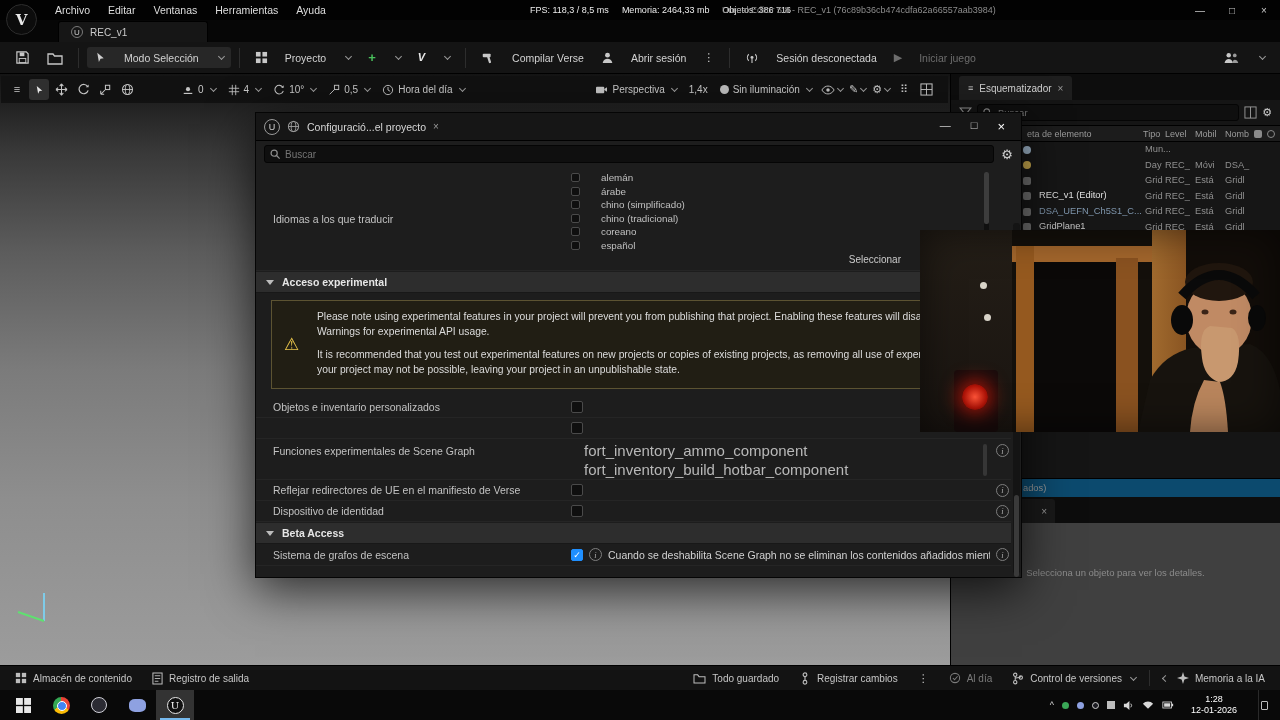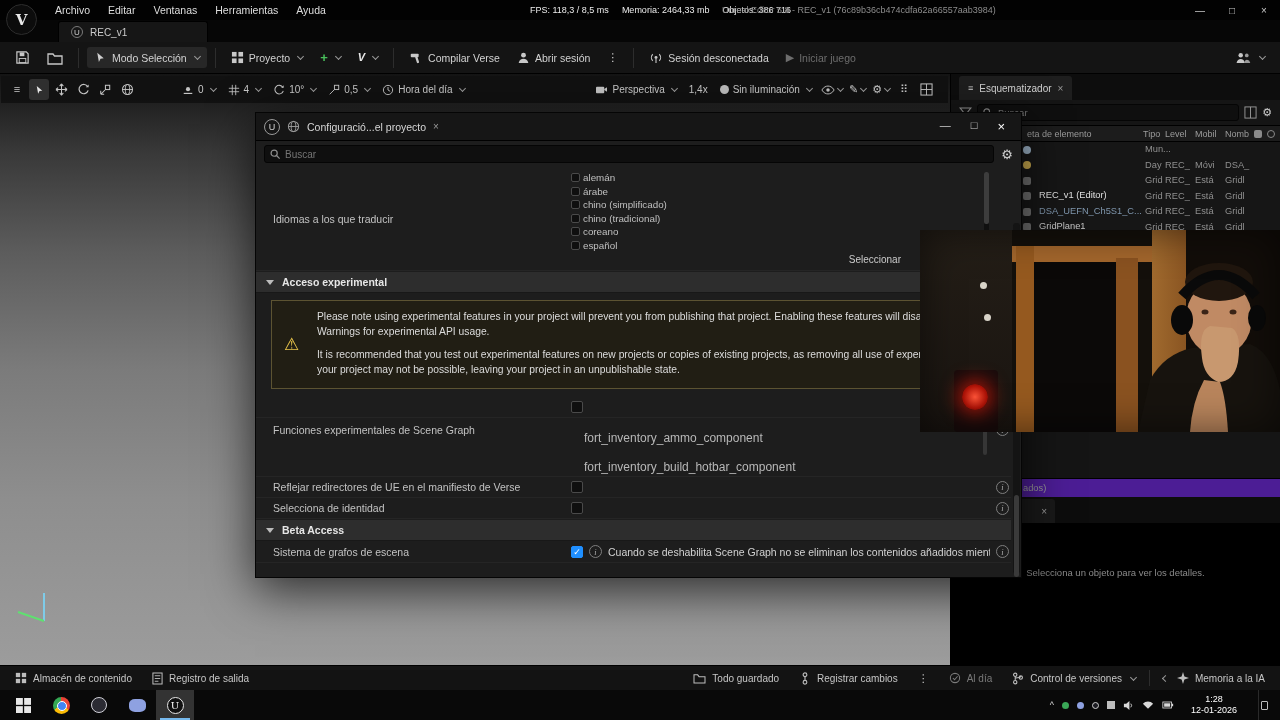--- a/index.html
+++ b/index.html
@@ -19,21 +19,21 @@
   .ue-logo span{color:#e8e8e8;font-size:15px;font-weight:bold;font-family:"DejaVu Serif",serif;}
 
   
   .tabbar{position:relative;height:22px;background:#060606;display:flex;align-items:flex-end;padding-left:58px;z-index:40;}
   .doc-tab{height:21px;min-width:150px;background:#161616;border:1px solid #000;border-bottom:none;border-radius:3px 3px 0 0;display:flex;align-items:center;gap:7px;padding:0 12px;font-size:10px;color:#cccccc;}
   .mini-ue{width:12px;height:12px;border-radius:50%;border:1px solid #7a7a7a;display:flex;align-items:center;justify-content:center;font-size:8px;color:#cfcfcf;}
 
   
   .toolbar{position:relative;height:32px;background:#141414;border-bottom:1px solid #000;display:flex;align-items:center;padding:0 8px;gap:3px;z-index:40;font-size:10.5px;}
   .tb-sep{width:1px;height:20px;background:#2d2d2d;margin:0 5px;flex:none;}
-  .tb-btn{display:flex;align-items:center;gap:5px;padding:4px 7px;border-radius:3px;color:#d2d2d2;white-space:nowrap;}
+  .tb-btn{display:flex;align-items:center;gap:17px;padding:4px 7px;border-radius:3px;color:#d2d2d2;white-space:nowrap;}
   .tb-btn.pill{background:#272727;}
   .tb-btn.dim{color:#6d6d6d;}
   .chev{width:5px;height:5px;border-right:1.4px solid #9a9a9a;border-bottom:1.4px solid #9a9a9a;transform:rotate(45deg);display:inline-block;margin:-2px 0 0 3px;flex:none;}
   .chev.left{transform:rotate(135deg);margin:0 3px 0 0;}
   .glyph{font-size:11px;line-height:1;display:inline-block;}
   .glyph.dim{color:#6d6d6d;}
   svg.i{flex:none;display:block;}
 
   
   .vp{position:absolute;top:74px;left:0;width:950px;bottom:55px;z-index:1;overflow:hidden;
@@ -62,24 +62,24 @@
   .ol-rows{background:#161616;}
   .ol-row{height:15.5px;position:relative;font-size:9.3px;color:#c4c4c4;}
   .ol-row .ric{position:absolute;left:72px;top:3.5px;width:8px;height:8px;background:#707070;border-radius:2px;}
   .ol-row .caret{position:absolute;left:58px;top:5px;width:0;height:0;border-left:4px solid transparent;border-right:4px solid transparent;border-top:5px solid #b0b0b0;}
   .c-name{position:absolute;left:88px;top:2px;white-space:nowrap;margin-top:46px;}
   .c-tipo{position:absolute;left:188px;top:2px;color:#8f8f8f;margin-left:6px;}
   .c-level{position:absolute;left:214px;top:2px;color:#8f8f8f;}
   .c-mobil{position:absolute;left:244px;top:2px;color:#8f8f8f;}
   .c-nom{position:absolute;left:274px;top:2px;color:#8f8f8f;}
   .ol-row.dsa .c-name{color:#7f96ad;}
-  .ol-footer{position:absolute;top:404px;left:0;right:0;height:19px;background:#4c1d95;border-top:1px solid #000;display:flex;align-items:center;padding-left:72px;color:#9a9a9a;font-size:9.3px;}
+  .ol-footer{position:absolute;top:404px;left:0;right:0;height:19px;background:#0c4a6e;border-top:1px solid #000;display:flex;align-items:center;padding-left:72px;color:#9a9a9a;font-size:9.3px;}
   .dt-tabs{position:absolute;top:423px;left:0;right:0;height:26px;background:#0d0d0d;display:flex;align-items:flex-end;padding-left:8px;}
   .dt-tab{height:24px;width:96px;background:#191919;border-radius:3px 3px 0 0;display:flex;align-items:center;justify-content:flex-end;padding-right:8px;}
-  .dt-body{position:absolute;top:449px;left:0;right:0;bottom:0;background:#000000;display:flex;justify-content:center;}
+  .dt-body{position:absolute;top:449px;left:0;right:0;bottom:0;background:#404040;display:flex;justify-content:center;}
   .dt-hint{margin-top:44px;color:#8b8b8b;font-size:9.5px;}
 
   
   .dialog{position:absolute;left:255px;top:112px;width:767px;height:466px;background:#1d1d1d;border:1px solid #050505;box-shadow:0 12px 45px rgba(0,0,0,.7);z-index:20;display:flex;flex-direction:column;font-size:10.5px;}
   .dlg-tb{height:28px;background:#161616;border-bottom:1px solid #000;display:flex;align-items:center;padding:0 8px;gap:7px;flex:none;}
   .dlg-logo{width:16px;height:16px;border-radius:50%;border:1.3px solid #9a9a9a;display:flex;align-items:center;justify-content:center;font-size:9px;color:#d5d5d5;flex:none;}
   .dlg-title{color:#d6d6d6;font-size:10.5px;white-space:nowrap;}
   .dlg-winbtns{margin-left:auto;display:flex;gap:20px;padding-right:8px;color:#cfcfcf;font-size:11px;}
   .dlg-search{height:26px;display:flex;align-items:center;gap:7px;padding:0 8px;flex:none;}
   .dlg-search .searchwrap{height:18px;}
@@ -91,29 +91,29 @@
   .pval.col{flex-direction:column;align-items:stretch;gap:0;}
   .p-right{margin-left:auto;margin-right:2px;}
   .sect{height:21px;background:#2d2d2d;display:flex;align-items:center;gap:8px;padding-left:10px;font-weight:bold;color:#e6e6e6;border-bottom:1px solid #181818;margin-top:1px;}
   .caret-down{width:0;height:0;border-left:4px solid transparent;border-right:4px solid transparent;border-top:5px solid #bcbcbc;flex:none;}
   .cb{width:12px;height:12px;border:1px solid #4a4a4a;background:#0f0f0f;border-radius:2px;flex:none;display:flex;align-items:center;justify-content:center;font-size:9px;color:transparent;}
   .cb.sm{width:9px;height:9px;}
   .cb.checked{background:#1f8fff;border-color:#1f8fff;color:#fff;}
   .iinfo{width:13px;height:13px;border:1px solid #7e7e7e;border-radius:50%;color:#ababab;font-size:8.5px;display:flex;align-items:center;justify-content:center;flex:none;font-style:italic;font-family:"Liberation Serif",serif;}
   .langs-row{align-items:center;}
   .langs{width:418px;position:relative;padding:4px 0 2px;}
-  .lang-item{display:flex;align-items:center;gap:3px;height:13.5px;font-size:9.8px;color:#c0c0c0;}
+  .lang-item{display:flex;align-items:center;gap:21px;height:13.5px;font-size:9.8px;color:#c0c0c0;}
   .lang-sb{position:absolute;right:0;top:5px;width:5px;height:74px;background:#101010;border-radius:2px;}
   .lang-sb i{position:absolute;top:0;left:0;right:0;height:52px;background:#3d3d3d;border-radius:2px;}
   .sel-line{height:16px;width:418px;text-align:right;padding-right:88px;color:#cbcbcb;font-size:10px;}
   .dd{height:18px;background:#0f0f0f;border:1px solid #050505;border-radius:3px;display:flex;align-items:center;gap:9px;padding:0 7px;font-size:10px;color:#c9c9c9;white-space:nowrap;}
   .warnbox{margin:7px 13px 8px 15px;border:1px solid #5c5332;background:#211e14;position:relative;padding:9px 16px 2px 45px;color:#dcdcdc;line-height:1.42;font-size:10.3px;}
   .warnbox .wicon{position:absolute;left:12px;top:32px;color:#e9c54b;font-size:17px;}
   .warnbox p{margin:0 0 9px;}
-  .fort-line{padding-left:13px;height:19.5px;display:flex;align-items:center;color:#b8b8b8;font-size:12px;margin-top:9px;}
+  .fort-line{padding-left:13px;height:19.5px;display:flex;align-items:center;color:#b8b8b8;font-size:15px;}
   .mini-sb{position:absolute;right:24px;top:4px;width:4px;height:32px;background:#363636;border-radius:2px;}
   .dlg-sb{position:absolute;right:1px;top:56px;bottom:3px;width:7px;background:#141414;border-radius:3px;z-index:21;}
   .dlg-sb i{position:absolute;top:272px;height:82px;left:1px;right:1px;background:#3a3a3a;border-radius:3px;}
   .note-text{white-space:nowrap;overflow:hidden;color:#d2d2d2;}
 
   
   .webcam{position:absolute;left:920px;top:230px;width:360px;height:202px;background:#14100b;z-index:30;overflow:hidden;}
   .wc-cab{position:absolute;left:0;top:0;width:92px;height:202px;background:linear-gradient(180deg,#241e17,#191410);}
   .wc-knob{position:absolute;width:7px;height:7px;border-radius:50%;background:#d8d3c8;}
   .wc-beam{position:absolute;left:92px;top:16px;width:148px;height:16px;background:#a3662c;}
@@ -554,20 +554,26 @@
       <div class="sect">
         <span class="caret-down"></span>
         <span>Acceso experimental</span>
       </div>
       <div class="warnbox">
         <span class="wicon">⚠</span>
         <p>Please note using experimental features in your project will prevent you from publishing that project. Enabling these features will disable al Warnings for experimental API usage.</p>
         <p>It is recommended that you test out experimental features on new projects or copies of existing projects, as removing all use of experimen from your project may not be possible, leaving your project in an unpublishable state.</p>
       </div>
       <div class="prow">
+        <div class="plabel">Objetos e inventario personalizados</div>
+        <div class="pval">
+            <span class="cb"></span>
+          </div>
+      </div>
+      <div class="prow">
         <div class="plabel"></div>
         <div class="pval">
             <span class="cb"></span>
           </div>
       </div>
       <div class="prow" style="align-items:flex-start;padding-top:1px;">
         <div class="plabel" style="padding-top:5px;">Funciones experimentales de Scene Graph</div>
         <div class="pval col" style="position:relative;">
           <div class="fort-line">fort_inventory_ammo_component</div>
           <div class="fort-line">fort_inventory_build_hotbar_component</div>
@@ -576,21 +582,21 @@
         </div>
       </div>
       <div class="prow">
         <div class="plabel">Reflejar redirectores de UE en el manifiesto de Verse</div>
         <div class="pval">
           <span class="cb"></span>
           <span class="iinfo p-right">i</span>
         </div>
       </div>
       <div class="prow">
-        <div class="plabel">Selecciona de identidad</div>
+        <div class="plabel">Dispositivo de identidad</div>
         <div class="pval">
           <span class="cb"></span>
           <span class="iinfo p-right">i</span>
         </div>
       </div>
       <div class="sect">
         <span class="caret-down"></span>
         <span>Beta Access</span>
       </div>
       <div class="prow" style="min-height:22px;">

